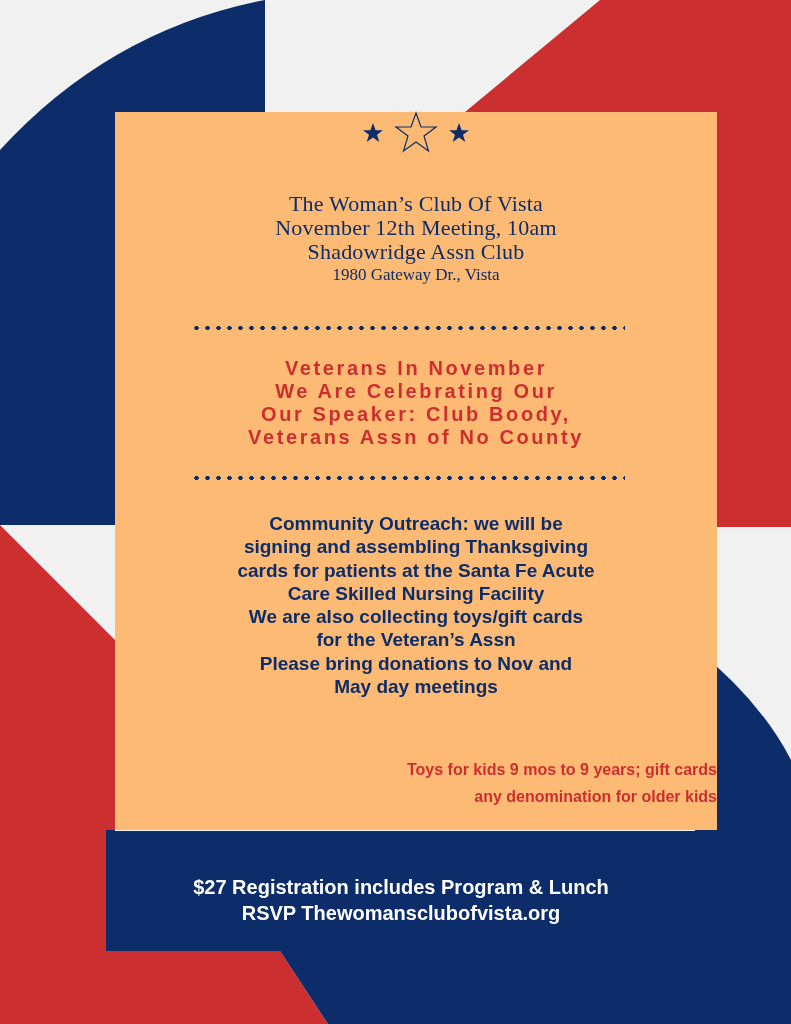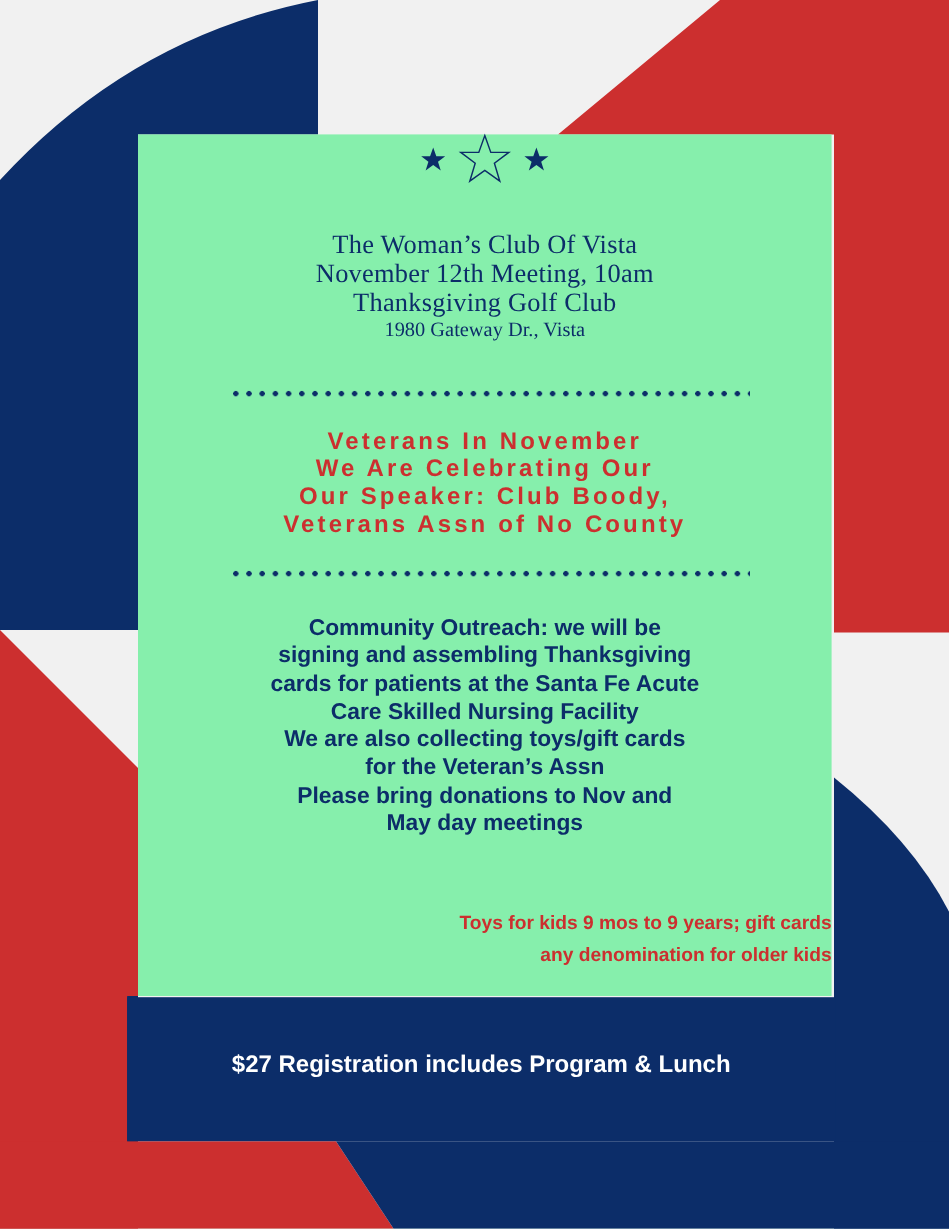--- a/index.html
+++ b/index.html
@@ -1,18 +1,18 @@
 <!DOCTYPE html>
 <html><head>
 <meta charset="utf-8">
 <style>
   html, body { margin:0; padding:0; }
   body { width:791px; height:1024px; position:relative; overflow:hidden; background:#f1f1f1; font-family:"Liberation Sans", sans-serif; }
   .bg { position:absolute; left:0; top:0; width:791px; height:1024px; }
-  .card { position:absolute; left:115px; top:112px; width:578px; height:718px; background:#86efac; }
+  .card { position:absolute; left:115px; top:112px; width:578px; height:718px; background:#fdba74;padding-left:24px; }
   .stars { position:absolute; left:0; right:0; top:0; height:50px; display:flex; justify-content:center; align-items:center; gap:8px; }
   .stars svg { display:block; }
   .header { position:absolute; left:0; right:0; top:80px; text-align:center; color:#0c2d69; font-family:"Liberation Serif", serif; }
   .header .l { font-size:22px; line-height:24px; letter-spacing:0.2px; }
   .header .addr { font-size:17px; line-height:22px; }
   .dots { position:absolute; left:76px; width:434px; height:6px;
           background-image: radial-gradient(circle, #0c2d69 2px, transparent 2.4px);
           background-size:11px 6px; background-repeat:repeat-x; }
   .celebrate { position:absolute; left:0; right:0; top:245px; text-align:center; color:#cc2f2f; font-weight:bold; font-size:20px; line-height:23px; letter-spacing:2.6px; }
   .outreach { position:absolute; left:0; right:0; top:400px; text-align:center; color:#0c2d69; font-weight:bold; font-size:19px; line-height:23.3px; }
@@ -48,21 +48,21 @@
       <polygon points="23,2 28,16 43,16 31,25 35.5,40 23,31 10.5,40 15,25 3,16 18,16" fill="none" stroke="#0c2d69" stroke-width="1.2"></polygon>
     </svg>
     <svg width="24" height="24" viewBox="0 0 24 24">
       <polygon points="12,2 14.6,9.2 22,9.2 16,13.8 18.3,21 12,16.6 5.7,21 8,13.8 2,9.2 9.4,9.2" fill="#0c2d69"></polygon>
     </svg>
   </div>
 
   <div class="header">
     <div class="l">The Woman’s Club Of Vista</div>
     <div class="l">November 12th Meeting, 10am</div>
-    <div class="l">Thanksgiving Golf Club</div>
+    <div class="l">Shadowridge Assn Club</div>
     <div class="addr">1980 Gateway Dr., Vista</div>
   </div>
 
   <div class="dots" style="top:213px;"></div>
 
   <div class="celebrate">
     <div>Veterans In November</div>
     <div>We Are Celebrating Our</div>
     <div>Our Speaker: Club Boody,</div>
     <div>Veterans Assn of No County</div>
@@ -83,14 +83,15 @@
 
   <div class="toys">
     <div>Toys for kids  9 mos to 9 years; gift cards</div>
     <div>any denomination for older kids</div>
   </div>
 </div>
 
 <div class="footer">
   <div class="txt">
     <div>$27 Registration includes Program &amp; Lunch</div>
+    <div>RSVP Thewomansclubofvista.org</div>
   </div>
 </div>
 
 </body></html>

